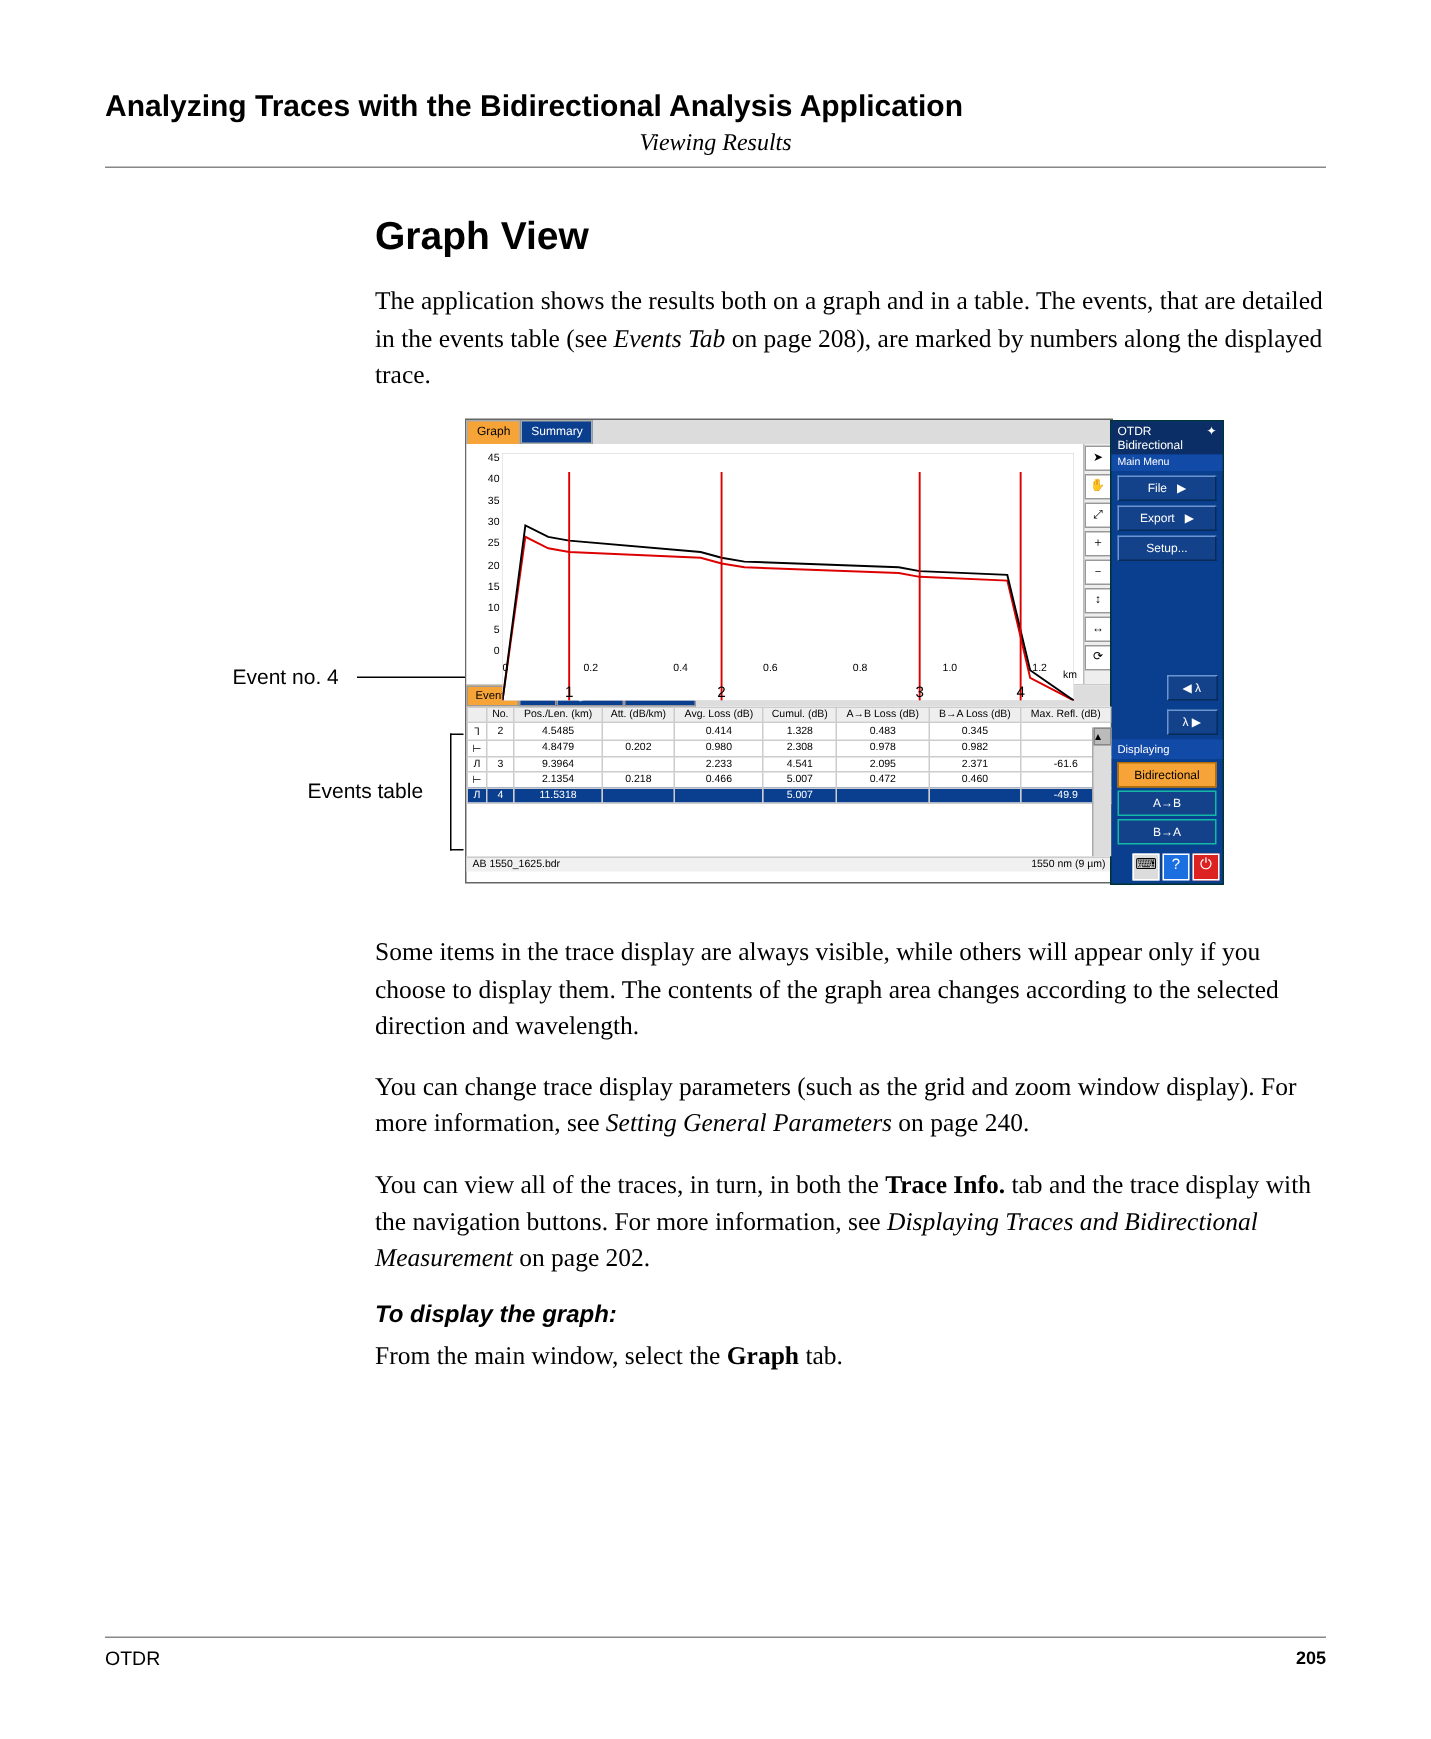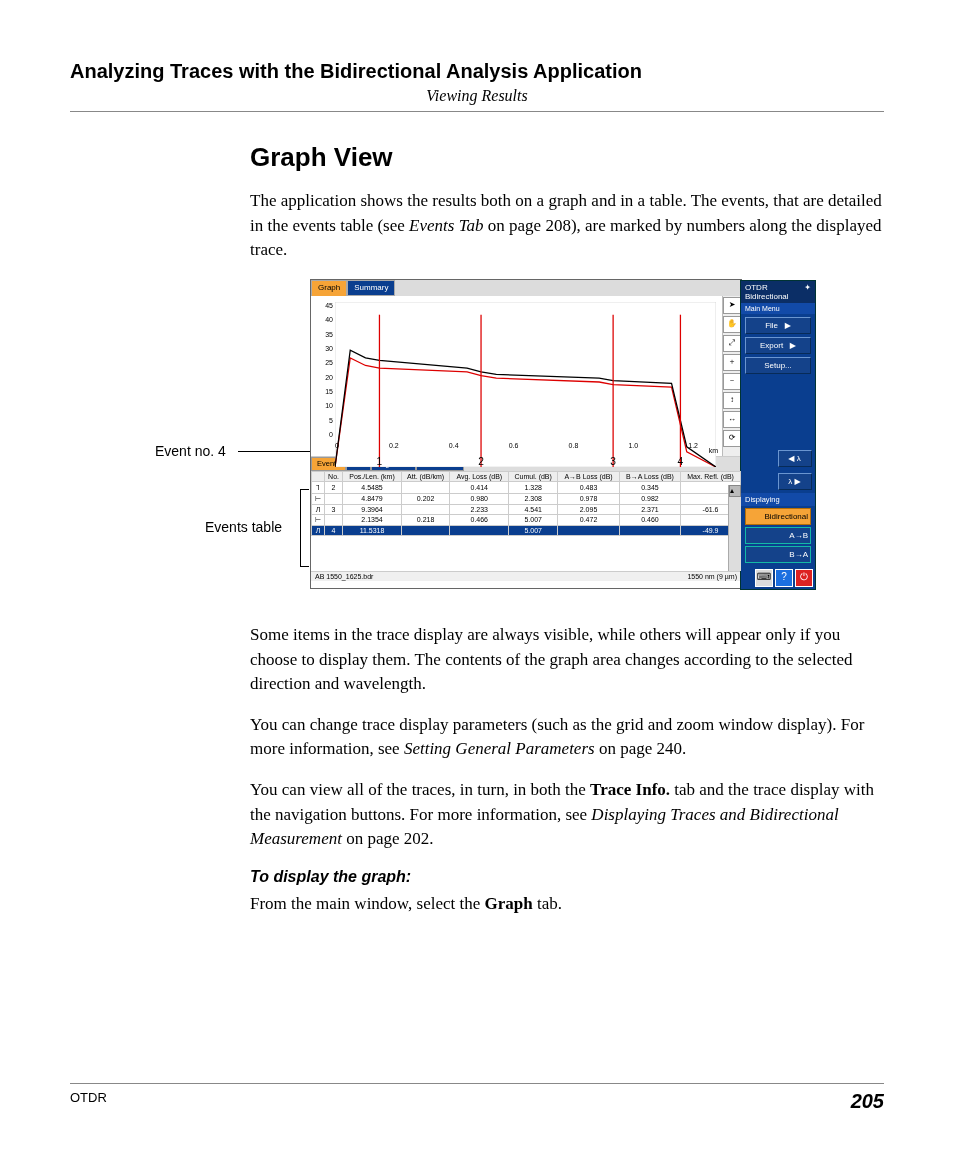--- a/index.html
+++ b/index.html
@@ -96,21 +96,21 @@
   .side-panel {
     position:absolute; top:0; right:-75px; width:74px; height:308px;
     background:#0a3e8f; color:#fff; border:1px solid #033; font-size:8px;
   }
   .side-title { background:#0b2e66; padding:2px 4px; display:flex; justify-content:space-between;}
   .side-sec { padding:2px 4px; font-size:7px; background:#124aa8;}
   .side-btn { margin:3px 4px; padding:3px 2px; background:#14428a; border:1px solid #3a6; border-color:#5a8bd6 #052 #052 #5a8bd6; border-color:#6a95d0 #072b58 #072b58 #6a95d0; text-align:center; font-size:8px; color:#fff;}
   .side-btn.arrow { display:inline-block; width:28px; margin:3px 2px;}
   .lambda-row { text-align:center; padding-top:70px;padding-left:33px;}
   .dir-head { background:#124aa8; padding:2px 4px; font-size:7.5px;}
-  .dir-btn { margin:2px 4px; padding:3px 2px; text-align:right; font-size:8px; background:#f6a437; color:#000; border:1px solid #b46e06;}
+  .dir-btn { margin:2px 4px; padding:3px 2px; text-align:center; font-size:8px; background:#f6a437; color:#000; border:1px solid #b46e06;}
   .dir-btn.blue { background:#14428a; color:#fff; border:1px solid #14b8a6;}
   .bottom-icons { position:absolute; bottom:2px; right:2px;}
   .bottom-icons span { display:inline-block; width:16px; height:16px; border:1px solid #fff; margin-left:2px; text-align:center; line-height:14px; font-size:10px;}
   .bi-kb { background:#dcdcdc; color:#000;}
   .bi-help { background:#1b6fe0;}
   .bi-close { background:#d22;}
   
   .callout {
     position:absolute;
     font-family: Arial, sans-serif;
@@ -138,21 +138,21 @@
   .footer {
     position:absolute;
     left:70px; right:70px; bottom:46px;
     border-top:1px solid #888;
     padding-top:6px;
     font-family: Arial, sans-serif;
     font-size:13px;
     display:flex;
     justify-content:space-between;
   }
-  .footer .pn { font-weight:bold; font-size:20px;font-style:italic;}
+  .footer .pn { font-weight:bold; font-size:12px;}
 </style>
 </head>
 <body>
 
 <div class="page">
   <div class="chapter-title">Analyzing Traces with the Bidirectional Analysis Application</div>
   <div class="section-name">Viewing Results</div>
   <hr class="rule">
 
   <div class="content">

